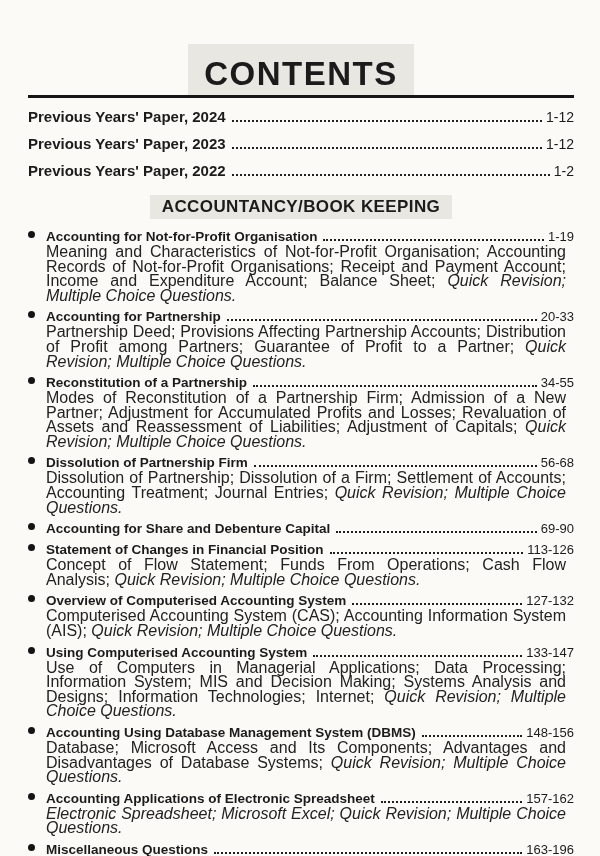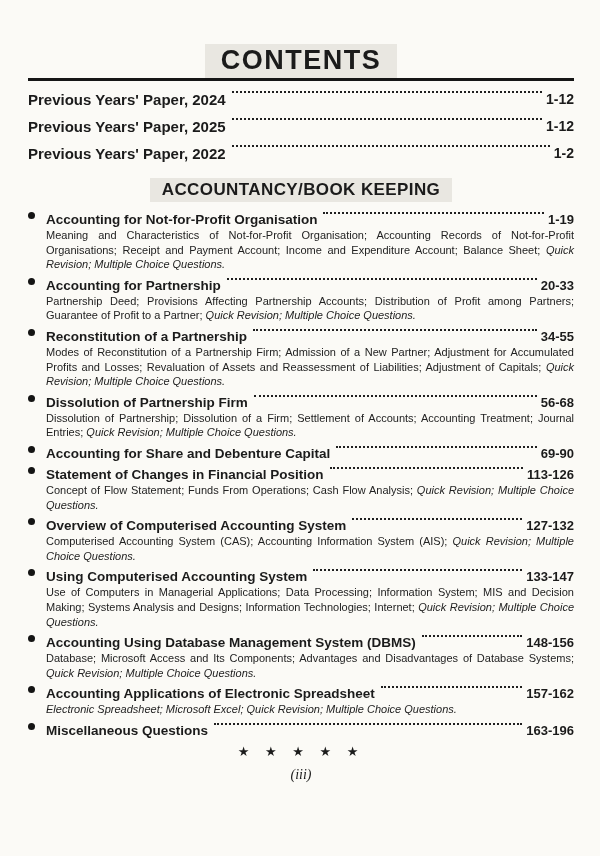--- a/index.html
+++ b/index.html
@@ -20,50 +20,50 @@
   }
   .page{
     width:600px;
     height:856px;
     padding:44px 26px 10px 28px;
   }
   
   .titlebar{text-align:center;}
   h1.contents-title{
     display:inline-block;
-    font-size:27px;
+    font-size:33px;
     font-weight:bold;
     letter-spacing:1.5px;
     background:var(--highlight);
-    padding:1px 16px 2px 16px;
+    padding:11px 16px 2px 16px;
     line-height:1.15;
   }
   .rule{
     height:3px;
     background:#161616;
     margin-top:0px;
     margin-bottom:10px;
   }
   
   .toc-row{
     display:flex;
-    align-items:flex-start;
+    align-items:flex-end;
   }
   .toc-title{
     font-weight:bold;
     white-space:nowrap;
   }
   .leader{
     flex:1 1 auto;
     border-bottom:2px dotted #1f1f1f;
     margin:0 4px 3px 6px;
     min-width:12px;
   }
   .toc-pages{
-    font-weight:bold;
+    font-weight:normal;
     white-space:nowrap;
   }
   
   .papers .toc-row{
     margin:9px 0 10px 0;
     font-size:15px;
   }
   .papers .toc-pages{font-size:14px;}
   
   .section-head-wrap{text-align:center;margin:16px 0 10px 0;}
@@ -80,24 +80,24 @@
   .chapter .toc-row{font-size:13.5px;}
   .bullet{
     width:7px;height:7px;
     border-radius:50%;
     background:#141414;
     flex:0 0 auto;
     margin:0 11px 6px 0;
   }
   .chapter .toc-pages{font-size:13px;}
   .desc{
-    font-size:11px;
+    font-size:16px;
     line-height:14.6px;
     text-align:justify;
-    margin:1px 0 0 18px;
+    margin:1px 8px 0 18px;
     color:#222;
   }
   .desc .it{font-style:italic;}
   
   .stars{
     text-align:center;
     font-size:13px;
     letter-spacing:6px;
     margin-top:4px;
   }
@@ -120,21 +120,21 @@
   <div class="rule"></div>
 
   <section class="papers" id="papers-list">
   <div class="toc-row">
     <span class="toc-title">Previous Years' Paper, 2024</span>
     <span class="leader"></span>
     <span class="toc-pages">1-12</span>
   </div>
 
   <div class="toc-row">
-    <span class="toc-title">Previous Years' Paper, 2025</span>
+    <span class="toc-title">Previous Years' Paper, 2023</span>
     <span class="leader"></span>
     <span class="toc-pages">1-12</span>
   </div>
 
   <div class="toc-row">
     <span class="toc-title">Previous Years' Paper, 2022</span>
     <span class="leader"></span>
     <span class="toc-pages">1-2</span>
   </div>
 </section>

